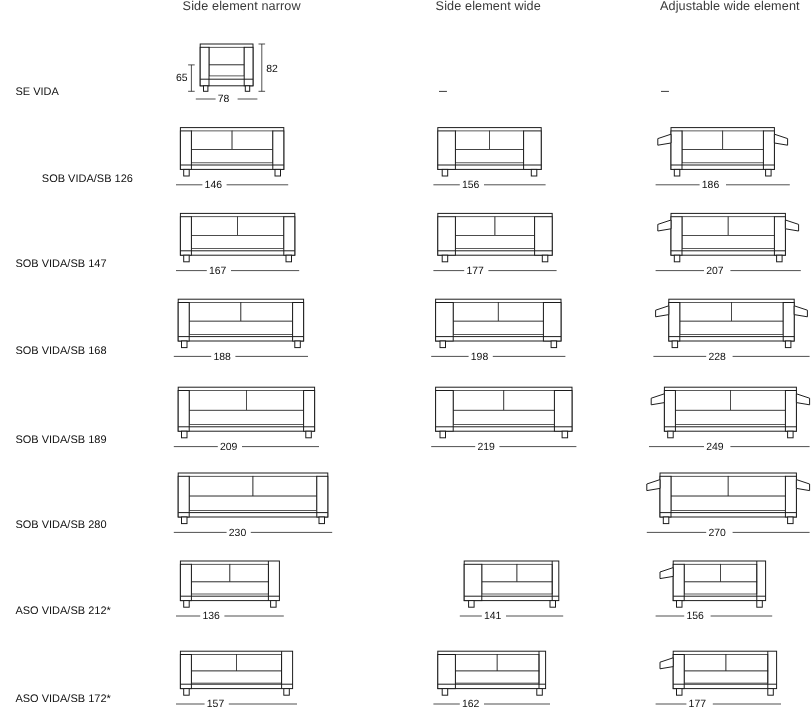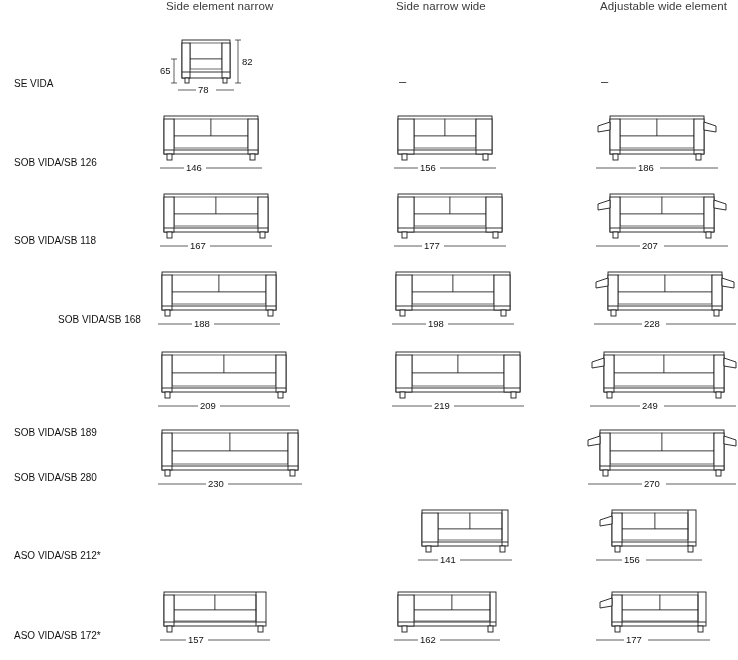--- a/index.html
+++ b/index.html
@@ -52,21 +52,21 @@
     font-size:9.5px;
     fill:#111;
   }
 </style>
 </head>
 <body>
 
 <div class="sheet">
 
   <div class="col-head c1">Side element narrow</div>
-  <div class="col-head c2">Side narrow wide</div>
+  <div class="col-head c2">Side element wide</div>
   <div class="col-head c3">Adjustable wide element</div>
 
   <div class="row-label" style="top:78px;">SE VIDA</div>
 
   <div class="fig" style="left:160px;top:28px;">
     <svg width="110" height="75" viewBox="0 0 110 75">
 
       <rect class="ln fillw" x="22" y="12" width="48" height="38"></rect>
 
       <rect class="ln-thin fillw" x="30" y="15" width="32" height="16"></rect>
@@ -93,21 +93,21 @@
 
       <line class="dim" x1="18" y1="62" x2="36" y2="62"></line>
       <line class="dim" x1="56" y1="62" x2="74" y2="62"></line>
       <text class="dimtext" x="38" y="65">78</text>
     </svg>
   </div>
 
   <div class="dash" style="left:399px;top:74px;">–</div>
   <div class="dash" style="left:601px;top:74px;">–</div>
 
-  <div class="row-label" style="top:157px;">SOB VIDA/SB 126</div>
+  <div class="row-label" style="top:157px;margin-left:24px;">SOB VIDA/SB 126</div>
 
   <div class="fig" style="left:158px;top:110px;">
     <svg width="120" height="70" viewBox="0 0 120 70">
       <rect class="ln fillw" x="6" y="6" width="94" height="38"></rect>
       <rect class="ln-thin fillw" x="16" y="9" width="37" height="17"></rect>
       <rect class="ln-thin fillw" x="53" y="9" width="37" height="17"></rect>
       <rect class="ln-thin fillw" x="16" y="26" width="74" height="12"></rect>
       <rect class="ln fillw" x="6" y="9" width="10" height="35"></rect>
       <rect class="ln fillw" x="90" y="9" width="10" height="35"></rect>
       <line class="ln" x1="6" y1="40" x2="100" y2="40"></line>
@@ -149,21 +149,21 @@
       <path class="ln fillw" d="M112 12 L124 16 L124 22 L112 20 Z"></path>
       <line class="ln" x1="18" y1="40" x2="112" y2="40"></line>
       <rect class="ln fillw" x="21" y="44" width="5" height="6"></rect>
       <rect class="ln fillw" x="104" y="44" width="5" height="6"></rect>
       <line class="dim" x1="4" y1="58" x2="44" y2="58"></line>
       <line class="dim" x1="68" y1="58" x2="126" y2="58"></line>
       <text class="dimtext" x="46" y="61">186</text>
     </svg>
   </div>
 
-  <div class="row-label" style="top:235px;">SOB VIDA/SB 118</div>
+  <div class="row-label" style="top:235px;">SOB VIDA/SB 147</div>
 
   <div class="fig" style="left:158px;top:188px;">
     <svg width="126" height="70" viewBox="0 0 126 70">
       <rect class="ln fillw" x="6" y="6" width="104" height="38"></rect>
       <rect class="ln-thin fillw" x="16" y="9" width="42" height="17"></rect>
       <rect class="ln-thin fillw" x="58" y="9" width="42" height="17"></rect>
       <rect class="ln-thin fillw" x="16" y="26" width="84" height="12"></rect>
       <rect class="ln fillw" x="6" y="9" width="10" height="35"></rect>
       <rect class="ln fillw" x="100" y="9" width="10" height="35"></rect>
       <line class="ln" x1="6" y1="40" x2="110" y2="40"></line>
@@ -204,21 +204,21 @@
       <path class="ln fillw" d="M122 12 L134 16 L134 22 L122 20 Z"></path>
       <line class="ln" x1="18" y1="40" x2="122" y2="40"></line>
       <rect class="ln fillw" x="21" y="44" width="5" height="6"></rect>
       <rect class="ln fillw" x="114" y="44" width="5" height="6"></rect>
       <line class="dim" x1="4" y1="58" x2="48" y2="58"></line>
       <line class="dim" x1="72" y1="58" x2="136" y2="58"></line>
       <text class="dimtext" x="50" y="61">207</text>
     </svg>
   </div>
 
-  <div class="row-label" style="top:314px;margin-left:44px;">SOB VIDA/SB 168</div>
+  <div class="row-label" style="top:314px;">SOB VIDA/SB 168</div>
 
   <div class="fig" style="left:156px;top:266px;">
     <svg width="134" height="70" viewBox="0 0 134 70">
       <rect class="ln fillw" x="6" y="6" width="114" height="38"></rect>
       <rect class="ln-thin fillw" x="16" y="9" width="47" height="17"></rect>
       <rect class="ln-thin fillw" x="63" y="9" width="47" height="17"></rect>
       <rect class="ln-thin fillw" x="16" y="26" width="94" height="12"></rect>
       <rect class="ln fillw" x="6" y="9" width="10" height="35"></rect>
       <rect class="ln fillw" x="110" y="9" width="10" height="35"></rect>
       <line class="ln" x1="6" y1="40" x2="120" y2="40"></line>
@@ -259,21 +259,21 @@
       <path class="ln fillw" d="M132 12 L144 16 L144 22 L132 20 Z"></path>
       <line class="ln" x1="18" y1="40" x2="132" y2="40"></line>
       <rect class="ln fillw" x="21" y="44" width="5" height="6"></rect>
       <rect class="ln fillw" x="124" y="44" width="5" height="6"></rect>
       <line class="dim" x1="4" y1="58" x2="52" y2="58"></line>
       <line class="dim" x1="76" y1="58" x2="146" y2="58"></line>
       <text class="dimtext" x="54" y="61">228</text>
     </svg>
   </div>
 
-  <div class="row-label" style="top:395px;margin-top:32px;">SOB VIDA/SB 189</div>
+  <div class="row-label" style="top:395px;">SOB VIDA/SB 189</div>
 
   <div class="fig" style="left:156px;top:346px;">
     <svg width="146" height="72" viewBox="0 0 146 72">
       <rect class="ln fillw" x="6" y="6" width="124" height="40"></rect>
       <rect class="ln-thin fillw" x="16" y="9" width="52" height="18"></rect>
       <rect class="ln-thin fillw" x="68" y="9" width="52" height="18"></rect>
       <rect class="ln-thin fillw" x="16" y="27" width="104" height="13"></rect>
       <rect class="ln fillw" x="6" y="9" width="10" height="37"></rect>
       <rect class="ln fillw" x="120" y="9" width="10" height="37"></rect>
       <line class="ln" x1="6" y1="42" x2="130" y2="42"></line>
@@ -355,20 +355,36 @@
       <rect class="ln fillw" x="17" y="46" width="5" height="6"></rect>
       <rect class="ln fillw" x="130" y="46" width="5" height="6"></rect>
       <line class="dim" x1="2" y1="60" x2="56" y2="60"></line>
       <line class="dim" x1="80" y1="60" x2="150" y2="60"></line>
       <text class="dimtext" x="58" y="63">270</text>
     </svg>
   </div>
 
   <div class="row-label" style="top:550px;">ASO VIDA/SB 212*</div>
 
+  <div class="fig" style="left:158px;top:504px;">
+    <svg width="120" height="68" viewBox="0 0 120 68">
+      <rect class="ln fillw" x="6" y="6" width="90" height="36"></rect>
+      <rect class="ln-thin fillw" x="16" y="9" width="35" height="16"></rect>
+      <rect class="ln-thin fillw" x="51" y="9" width="35" height="16"></rect>
+      <rect class="ln-thin fillw" x="16" y="25" width="70" height="11"></rect>
+      <rect class="ln fillw" x="6" y="9" width="10" height="33"></rect>
+      <line class="ln" x1="86" y1="6" x2="86" y2="42"></line>
+      <line class="ln" x1="6" y1="38" x2="96" y2="38"></line>
+      <rect class="ln fillw" x="9" y="42" width="5" height="6"></rect>
+      <rect class="ln fillw" x="88" y="42" width="5" height="6"></rect>
+      <line class="dim" x1="2" y1="56" x2="24" y2="56"></line>
+      <line class="dim" x1="46" y1="56" x2="100" y2="56"></line>
+      <text class="dimtext" x="26" y="59">136</text>
+    </svg>
+  </div>
 
   <div class="fig" style="left:416px;top:504px;">
     <svg width="118" height="68" viewBox="0 0 118 68">
       <rect class="ln fillw" x="6" y="6" width="86" height="36"></rect>
       <rect class="ln-thin fillw" x="22" y="9" width="32" height="16"></rect>
       <rect class="ln-thin fillw" x="54" y="9" width="32" height="16"></rect>
       <rect class="ln-thin fillw" x="22" y="25" width="64" height="11"></rect>
       <rect class="ln fillw" x="6" y="9" width="16" height="33"></rect>
       <line class="ln" x1="86" y1="6" x2="86" y2="42"></line>
       <line class="ln" x1="6" y1="38" x2="92" y2="38"></line>

